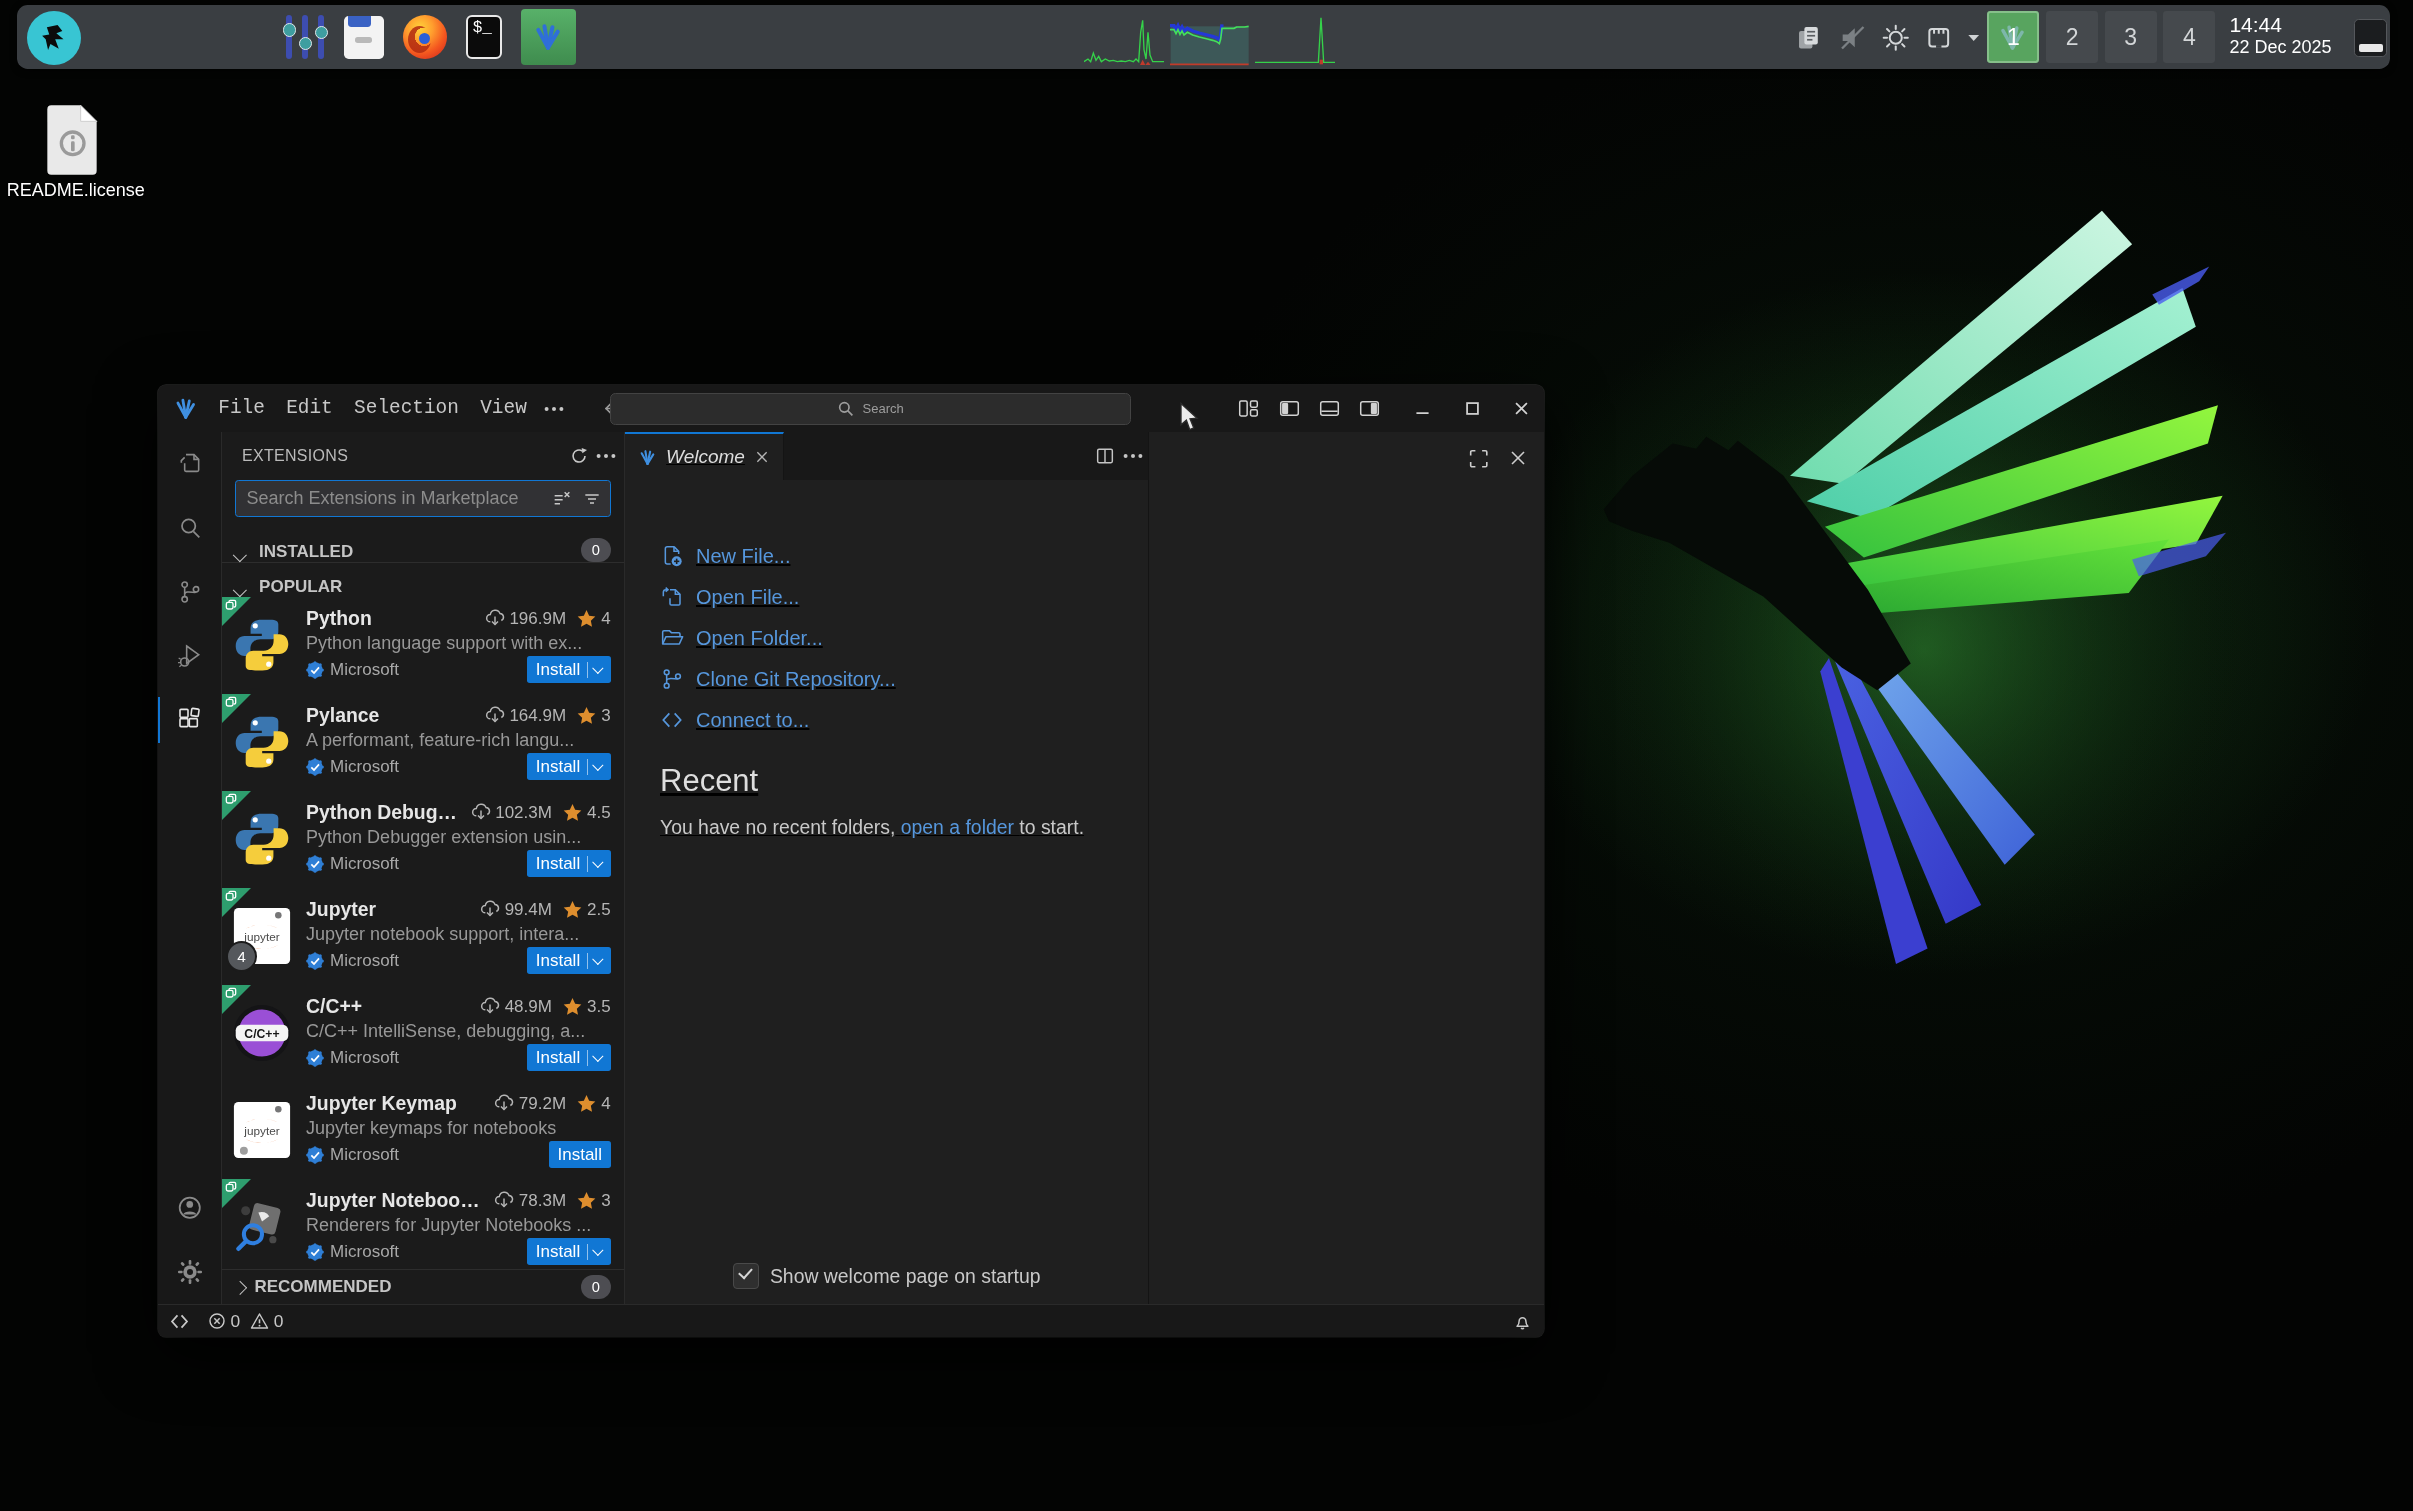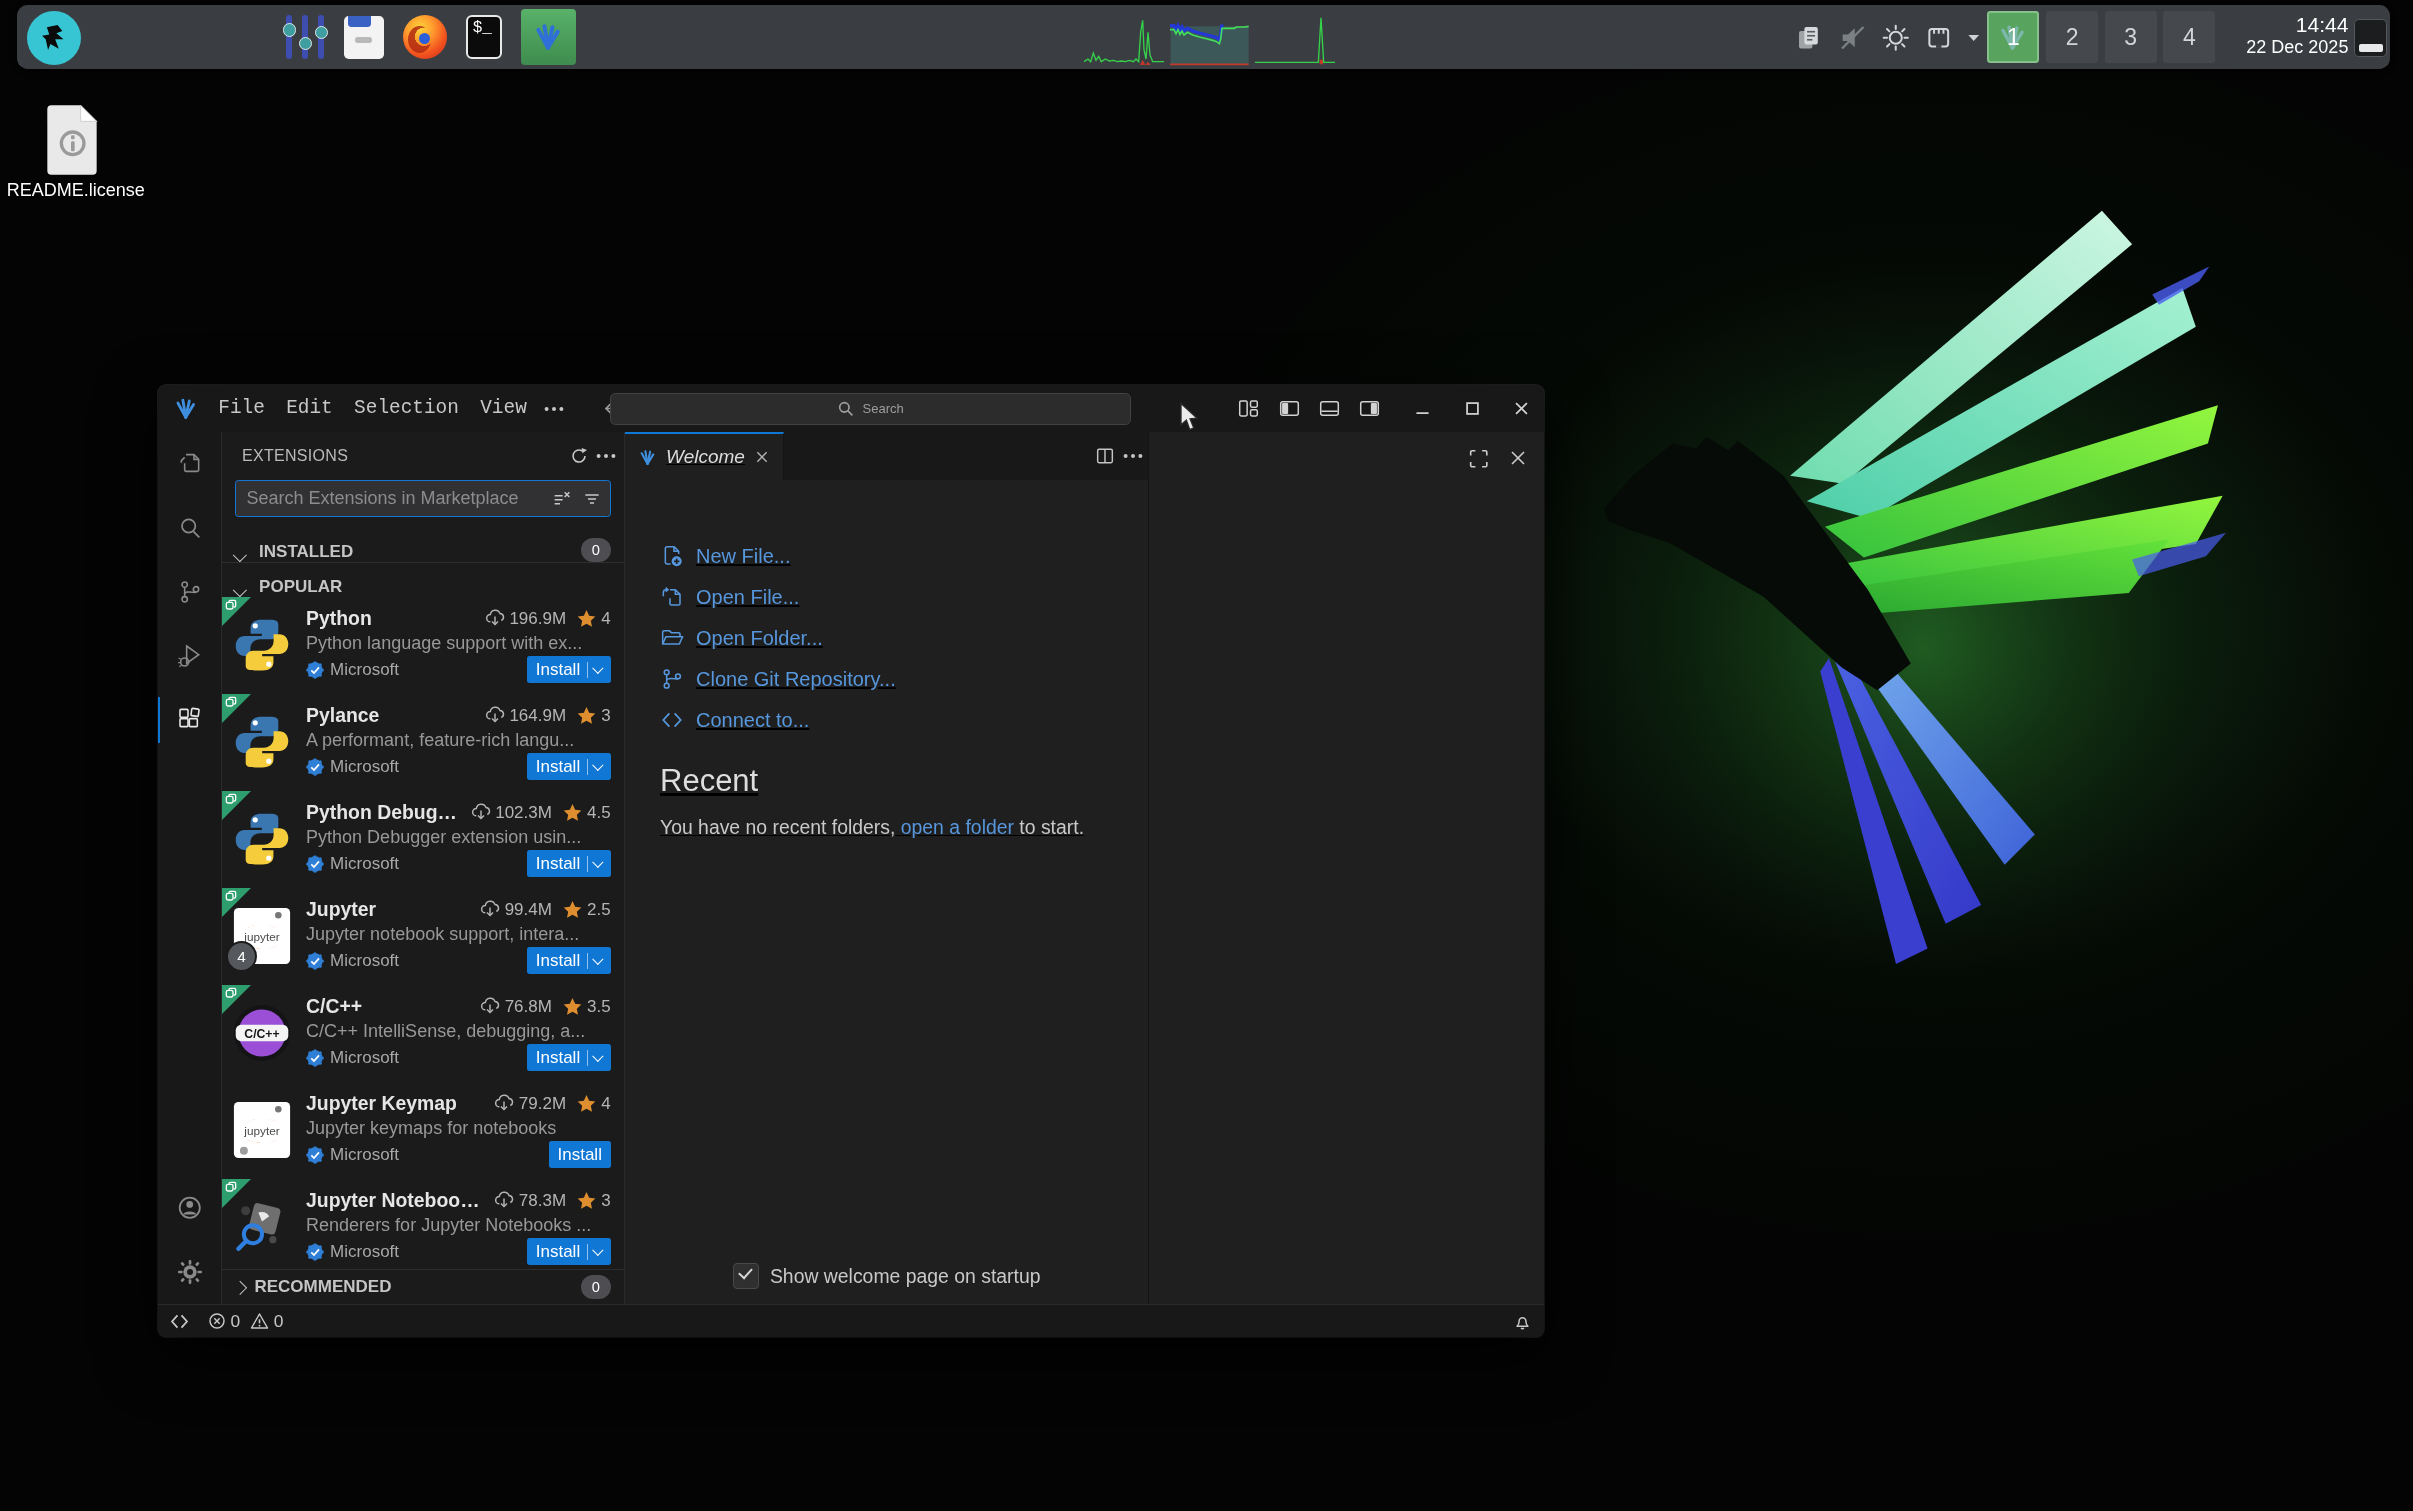--- a/index.html
+++ b/index.html
@@ -27,21 +27,21 @@
   .icon-firefox::after{content:"";position:absolute;left:16px;top:17.4px;width:11.4px;height:11.4px;border-radius:50%;background:#2b5fd9;}
   .icon-terminal{width:36px;height:44px;background:#0b0b0b;border:2px solid #e9e9e9;border-radius:6px;color:#fff;font-family:"Liberation Mono",monospace;font-size:16px;line-height:17.4px;padding:2.7px 0 0 4.7px;box-sizing:border-box;}
   .icon-codetile{width:55px;height:56px;border-radius:4px;background:linear-gradient(#58b169,#3f8c4e);display:flex;align-items:center;justify-content:center;}
   .graphs{position:absolute;left:1067px;top:6.7px;display:flex;gap:5.4px;}
   .tray{position:absolute;left:1778px;top:17.4px;display:flex;gap:13.4px;align-items:center;}
   .ws{position:absolute;left:1970px;top:6px;display:flex;gap:6.7px;}
   .ws-btn{width:52px;height:52px;border-radius:3.4px;background:#45494d;color:#d3d6d8;font-size:23px;display:flex;align-items:center;justify-content:center;position:relative;}
   .ws-btn.active{background:#58a45f;color:#fff;box-shadow:inset 0 0 0 2px rgba(220,245,220,.35);}
   .ws-btn.active .ws-logo{position:absolute;left:9.4px;top:10.7px;opacity:.65;}
   .ws-btn span{position:relative;}
-  .clock{position:absolute;left:2212px;top:8px;width:119px;text-align:right;color:#fff;}
+  .clock{position:absolute;left:2212px;top:8px;width:119px;text-align:left;color:#fff;}
   .clock .t{font-size:21px;line-height:24px;}
   .clock .d{font-size:18px;line-height:21.5px;}
   .corner-widget{position:absolute;left:2337px;top:13.4px;width:31px;height:36px;background:#1b1d1f;border:1.3px solid #55585c;border-radius:4.7px;}
   .corner-widget::after{content:"";position:absolute;left:3.4px;right:3.4px;bottom:3.4px;height:8px;background:#e8e8e8;border-radius:2px;}
 
   
   .desktop-icon{position:absolute;left:6.7px;top:101px;width:134px;text-align:center;color:#fff;}
   .desktop-icon .lbl{margin-top:5.4px;font-size:18px;text-shadow:0 0.7px 2px #000;}
   .desktop-icon svg{margin:0 auto}
 
@@ -768,21 +768,21 @@
       <div class="l1">
         <span class="ext-name">C/C++</span>
         <div class="meta">
           <svg width="20" height="19" viewBox="0 0 30 28">
             <path d="M8,19 a5.5,5.5 0 0 1 0,-11 a7.5,7.5 0 0 1 14.5,-1.5 a5.5,5.5 0 0 1 2,10.5" fill="none" stroke="#b5b5b5" stroke-width="2.2"></path>
             <g stroke="#b5b5b5" stroke-width="2.2" fill="none">
                         <line x1="15" y1="11" x2="15" y2="23"></line>
                         <polyline points="10.5,18.5 15,23 19.5,18.5"></polyline>
                       </g>
           </svg>
-          <span>76.8M</span>
+          <span>48.9M</span>
           <svg class="star" width="19" height="19" viewBox="0 0 28 28">
             <polygon points="14,1.5 17.9,9.8 27,11 20.4,17.2 22.1,26.2 14,21.8 5.9,26.2 7.6,17.2 1,11 10.1,9.8" fill="#de8e2e"></polygon>
           </svg>
           <span>3.5</span>
         </div>
       </div>
       <div class="l2">C/C++ IntelliSense, debugging, a...</div>
       <div class="l3">
         <svg width="18" height="18" viewBox="0 0 27 27">
           <circle cx="13.5" cy="13.5" r="11.5" fill="#2f7fd6"></circle>

